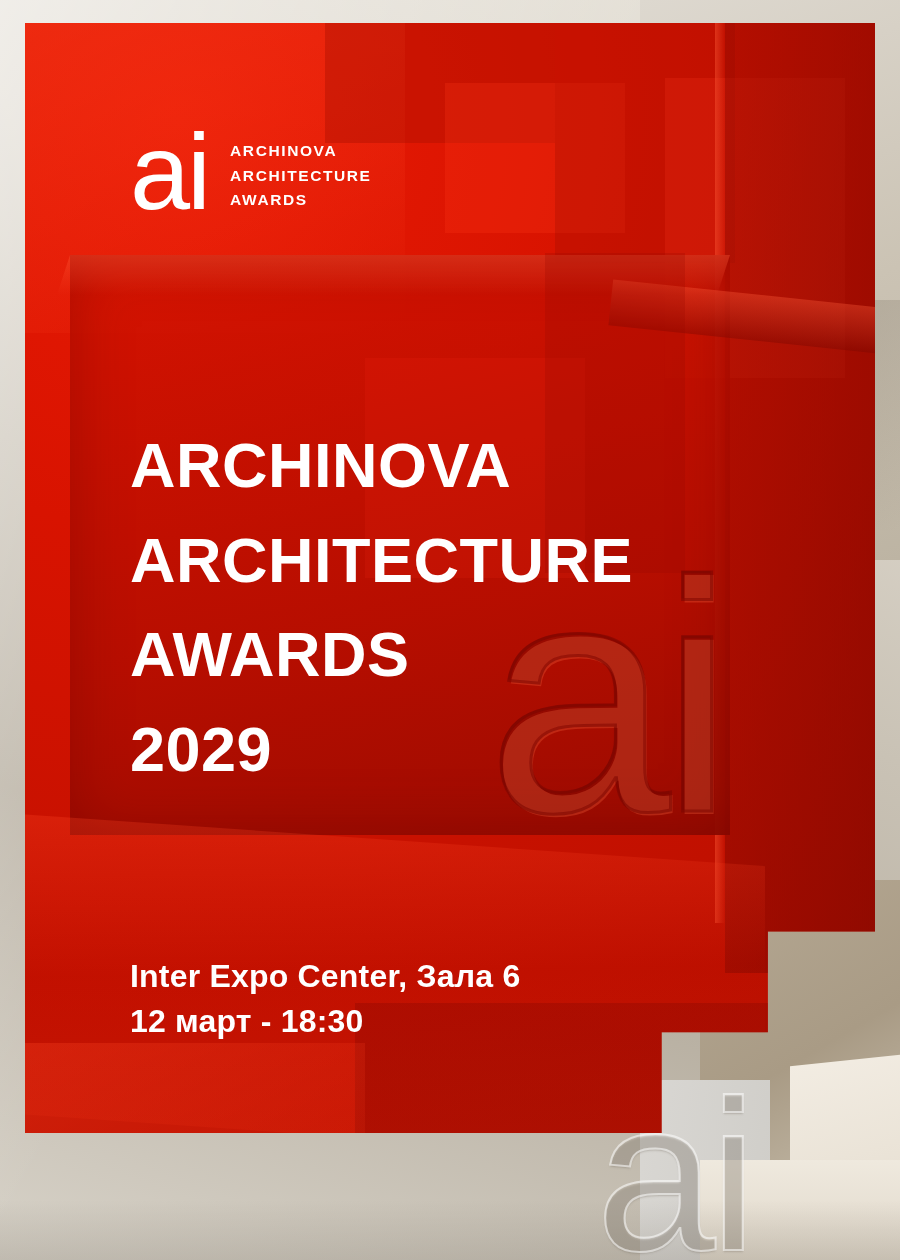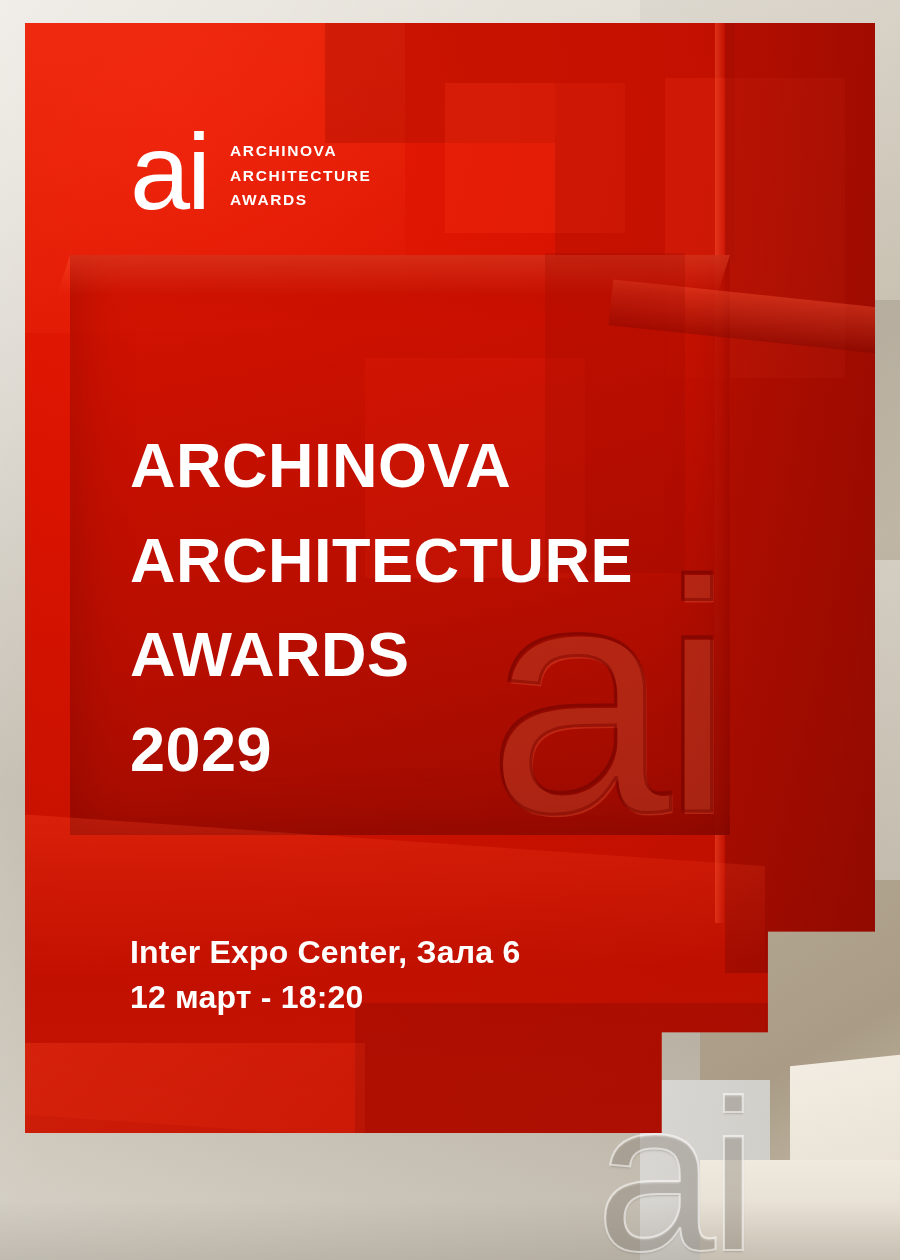--- a/index.html
+++ b/index.html
@@ -240,21 +240,21 @@
     font-size: 63px;
     font-weight: 700;
     letter-spacing: 0.5px;
     line-height: 1.50;
     white-space: nowrap;
   }
 
   .details {
     position: absolute;
     left: 130px;
-    top: 930px;
+    top: 954px;
     width: 620px;
   }
   .details .det-line {
     color: #ffffff;
     font-size: 32px;
     font-weight: 700;
     letter-spacing: 0.2px;
     line-height: 1.42;
     white-space: nowrap;
   }
@@ -308,17 +308,17 @@
 
     <div class="headline">
       <div class="hl-line">ARCHINOVA</div>
       <div class="hl-line">ARCHITECTURE</div>
       <div class="hl-line">AWARDS</div>
       <div class="hl-line">2029</div>
     </div>
 
     <div class="details">
       <div class="det-line">Inter Expo Center, Зала 6</div>
-      <div class="det-line">12 март - 18:20</div>
+      <div class="det-line">12 март - 18:30</div>
     </div>
 
   </div>
 </div>
 
 </body></html>

